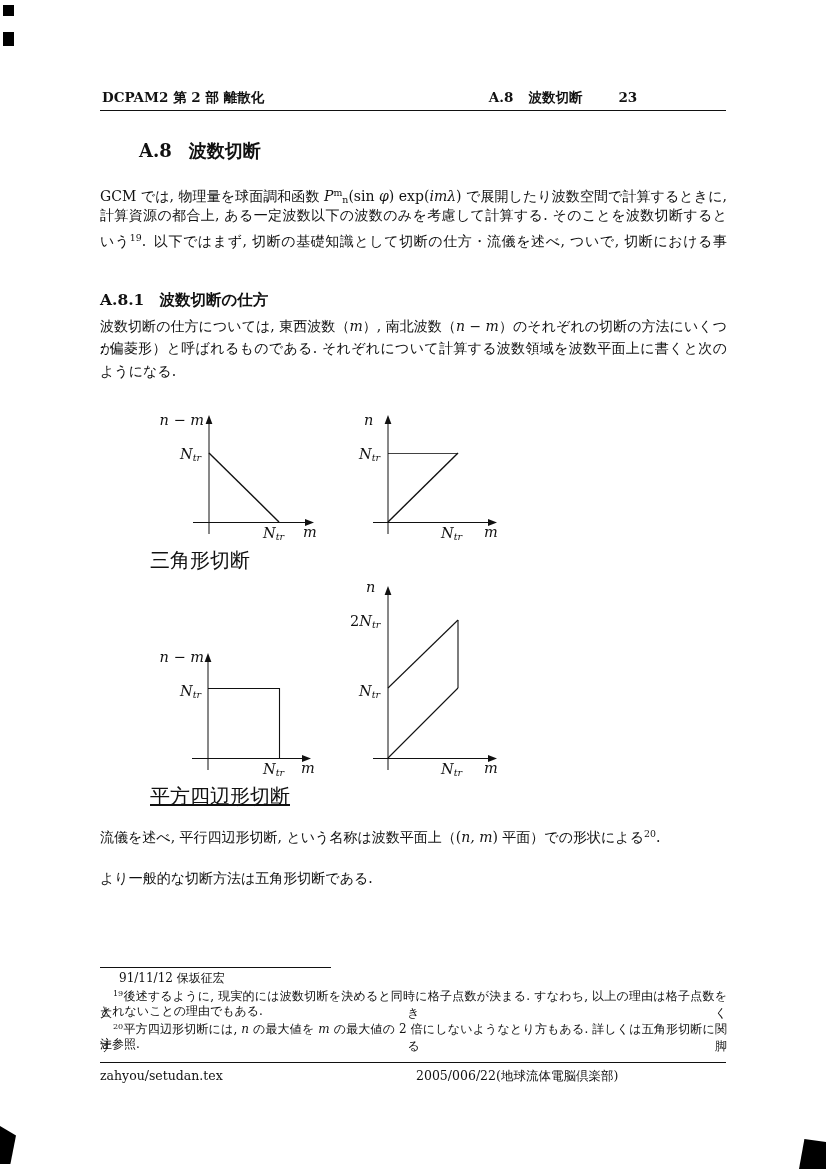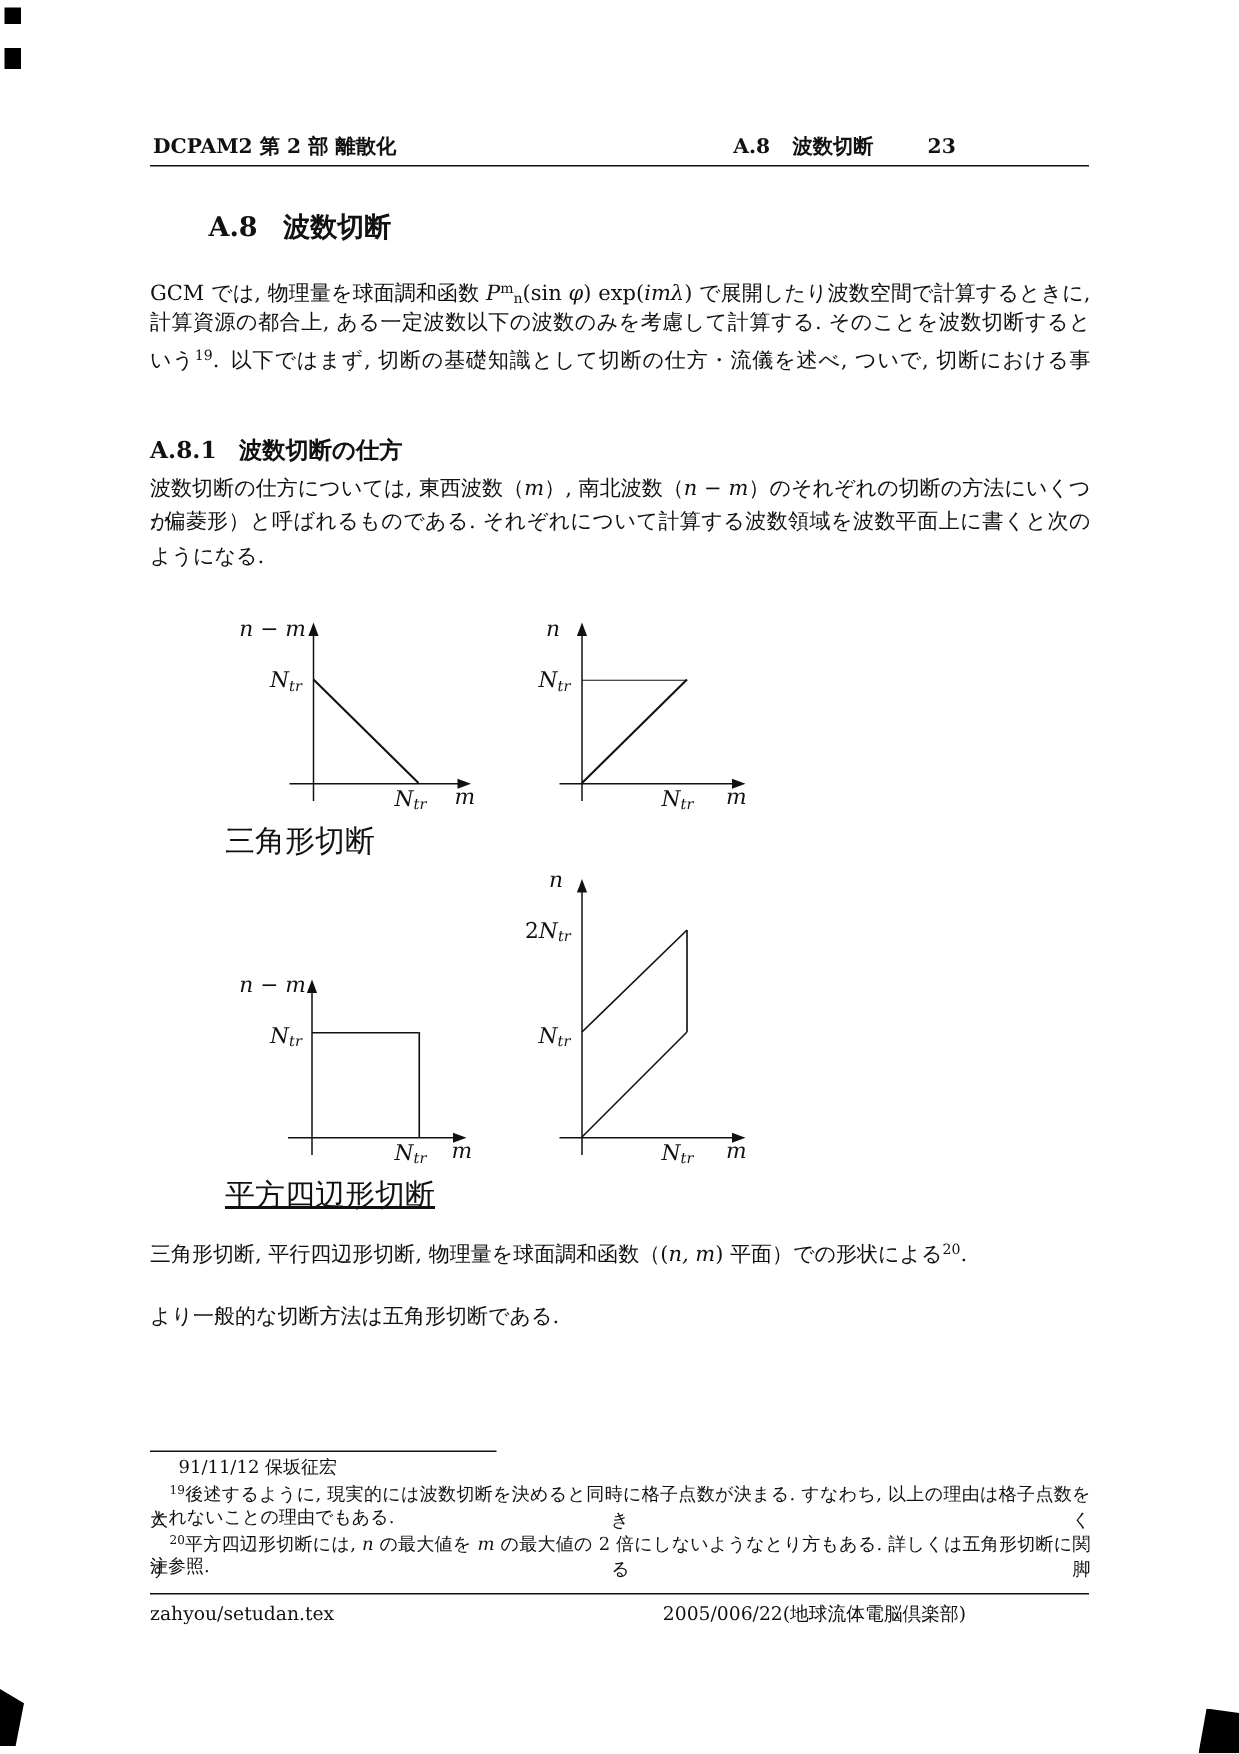--- a/index.html
+++ b/index.html
@@ -108,33 +108,33 @@
 <span class="dlabel" style="left:263px;top:761px;"><span class="seg-i">N</span><span class="seg-subi">tr</span></span>
 <span class="dlabel" style="left:301px;top:760px;"><span class="seg-i">m</span></span>
 <span class="dlabel" style="left:366px;top:579px;"><span class="seg-i">n</span></span>
 <span class="dlabel" style="left:350px;top:613px;"><span>2</span><span class="seg-i">N</span><span class="seg-subi">tr</span></span>
 <span class="dlabel" style="left:359px;top:683px;"><span class="seg-i">N</span><span class="seg-subi">tr</span></span>
 <span class="dlabel" style="left:441px;top:761px;"><span class="seg-i">N</span><span class="seg-subi">tr</span></span>
 <span class="dlabel" style="left:484px;top:760px;"><span class="seg-i">m</span></span>
 <div class="cap" style="left:150px;top:783px;width:404px;text-decoration:underline;">平方四辺形切断</div>
 
 <div class="abs body-text" style="left:100px;top:823px;width:627px;">
-  <div class="tl"><span>三角形切断, 平行四辺形切断, 物理量を球面調和函数（(</span><span class="seg-i">n, m</span><span>) 平面）での形状による</span><span class="seg-sup">20</span><span>.</span></div>
+  <div class="tl"><span>流儀を述べ, 平行四辺形切断, という名称は波数平面上（(</span><span class="seg-i">n, m</span><span>) 平面）での形状による</span><span class="seg-sup">20</span><span>.</span></div>
 </div>
 
 <div class="abs body-text" style="left:100px;top:867px;width:627px;">
   <div class="tl">より一般的な切断方法は五角形切断である.</div>
 </div>
 
 <div class="rule" style="left:100px;top:967px;width:231px;"></div>
 <div class="abs fn" style="left:119px;top:970px;">91/11/12 保坂征宏</div>
 <div class="abs fn" style="left:100px;top:986px;width:627px;">
   <div class="fnl jl" style="text-indent:13px;"><span class="seg-sup">19</span><span>後述するように, 現実的には波数切断を決めると同時に格子点数が決まる. すなわち, 以上の理由は格子点数を大きく</span></div>
   <div class="fnl"><span>とれないことの理由でもある.</span></div>
 </div>
 <div class="abs fn" style="left:100px;top:1019px;width:627px;">
   <div class="fnl jl" style="text-indent:13px;"><span class="seg-sup">20</span><span>平方四辺形切断には, </span><span class="seg-i">n</span><span> の最大値を </span><span class="seg-i">m</span><span> の最大値の 2 倍にしないようなとり方もある. 詳しくは五角形切断に関する脚</span></div>
   <div class="fnl"><span>注参照.</span></div>
 </div>
 
 <div class="rule" style="left:100px;top:1062px;width:626px;"></div>
 <div class="abs" style="left:100px;top:1068px;font-size:12.5px;">zahyou/setudan.tex</div>
-<div class="abs" style="left:380px;top:1068px;width:326px;text-align:center;font-size:12.5px;">2005/006/22(地球流体電脳倶楽部)</div>
+<div class="abs" style="left:416px;top:1068px;width:326px;text-align:left;font-size:12.5px;">2005/006/22(地球流体電脳倶楽部)</div>
 
 </body></html>

